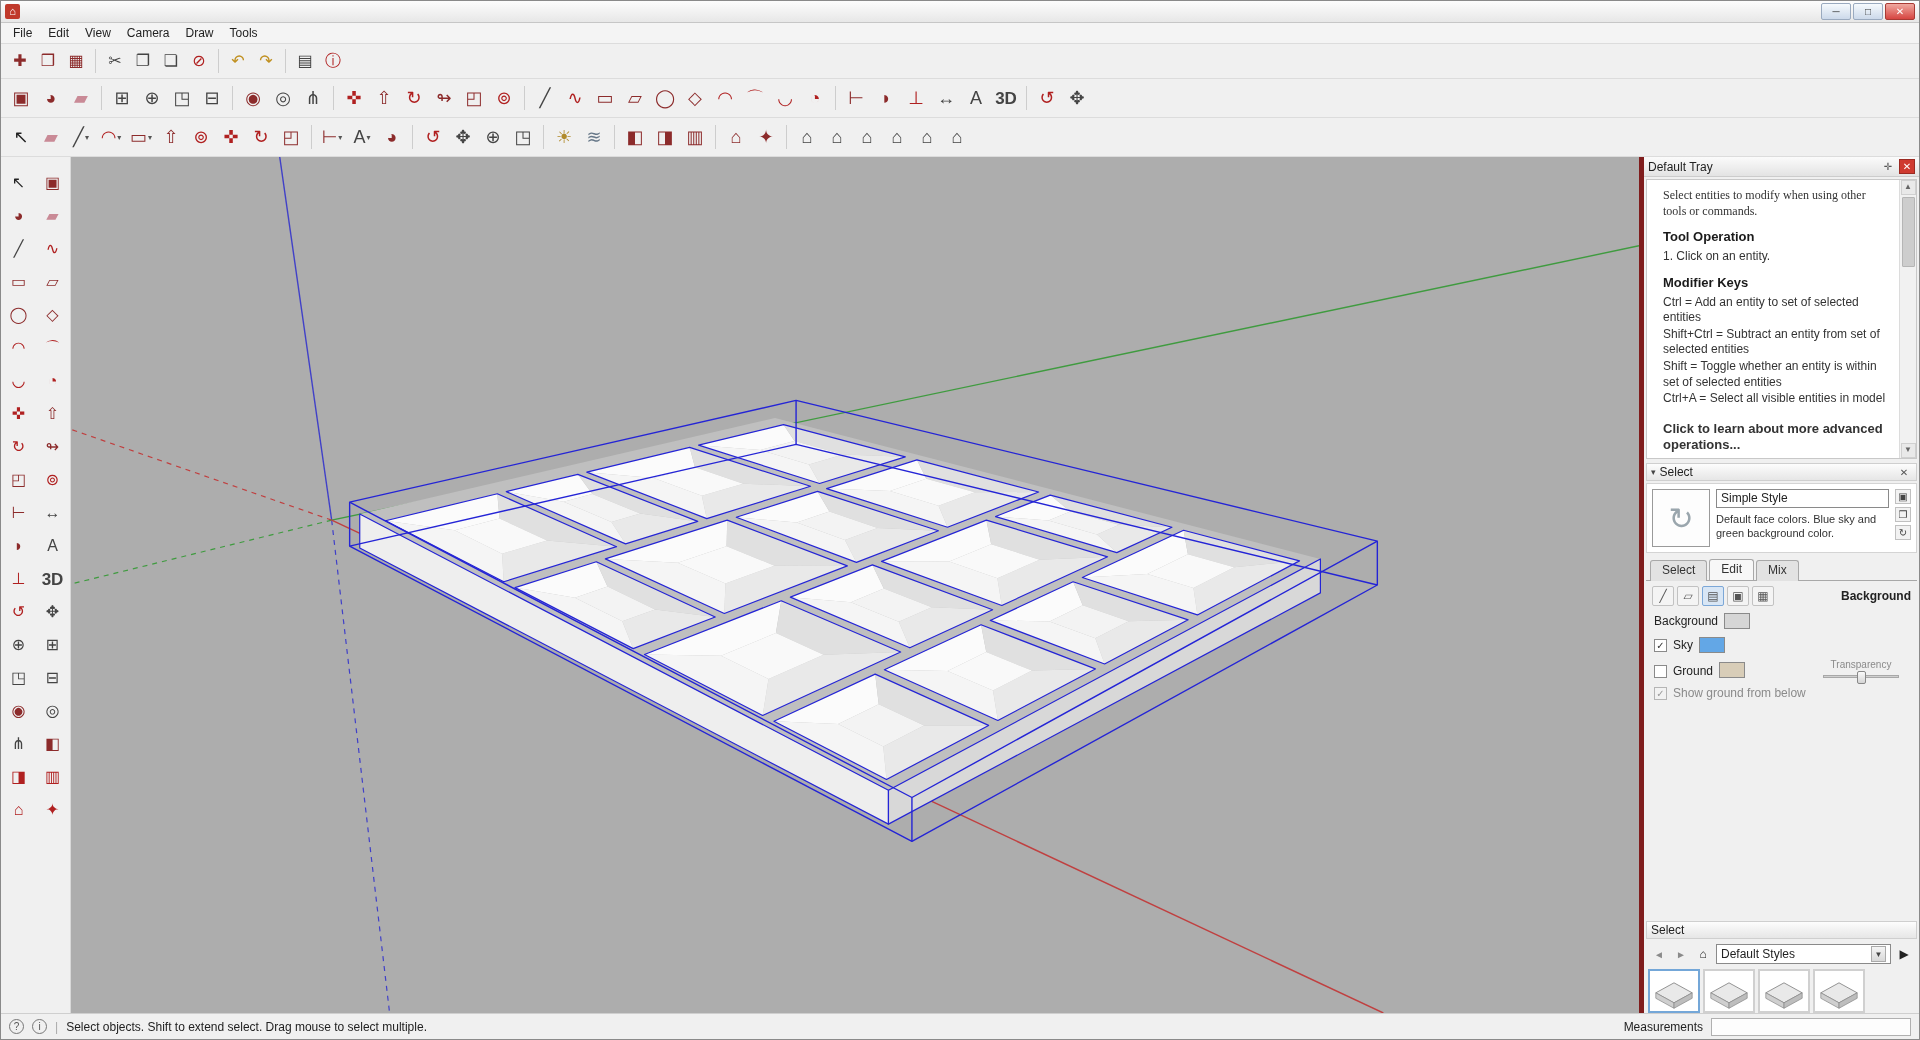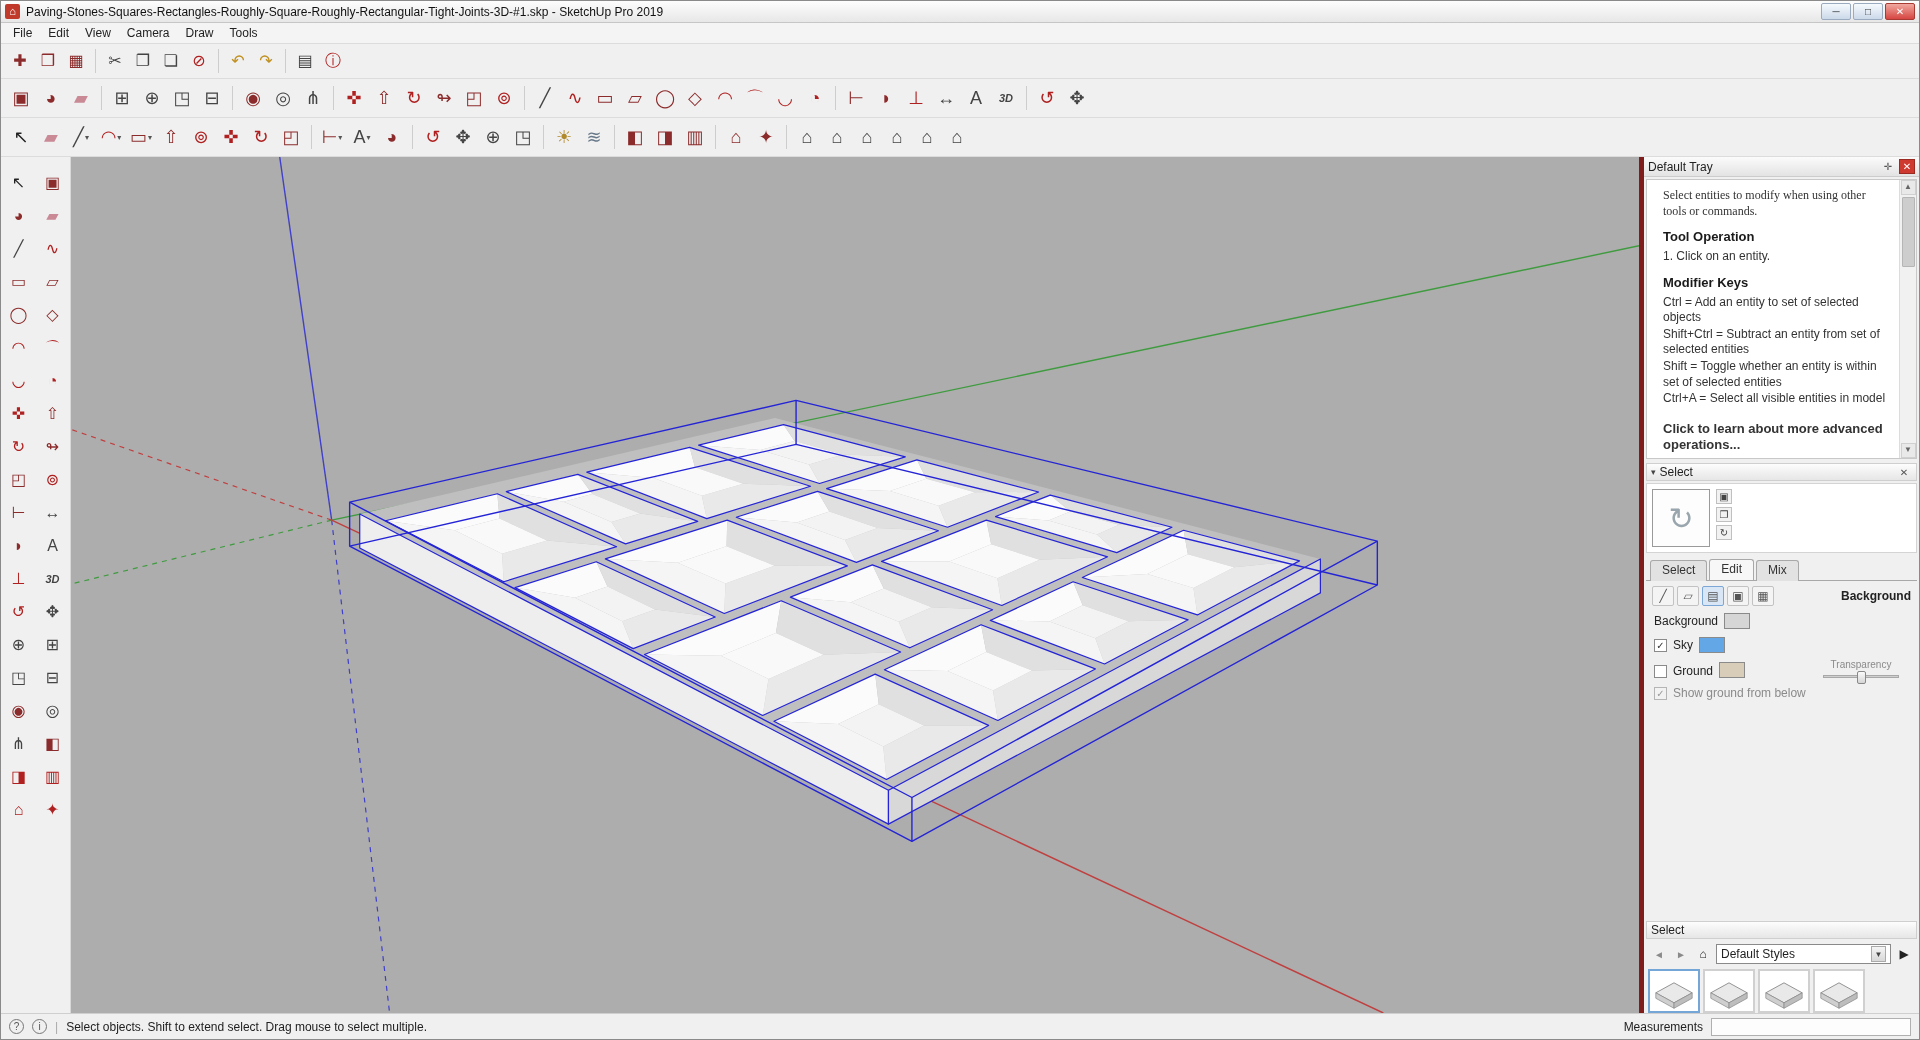--- a/index.html
+++ b/index.html
@@ -17,21 +17,21 @@
   
   .menubar { height:21px; background:#f4f4f4; border-bottom:1px solid #dcdcdc; display:flex; align-items:center; padding-left:4px; flex:0 0 auto; }
   .menu-item { padding:14px 8px; cursor:default; }
 
   
   .toolbar { display:flex; align-items:center; background:#f0f0f0; border-bottom:1px solid #dcdcdc; padding:0 5px; flex:0 0 auto; }
   .tb1 { height:35px; } .tb2 { height:39px; } .tb3 { height:39px; }
   .tb-icon { width:28px; height:28px; display:flex; align-items:center; justify-content:center; font-size:16px; border-radius:2px; cursor:default; position:relative; }
   .tb2 .tb-icon, .tb3 .tb-icon { width:30px; height:30px; font-size:18px; }
   .tb-icon span.g { line-height:1; }
-  .tb-icon .small-g { font-size:11px; font-weight:bold;font-style:italic; }
+  .tb-icon .small-g { font-size:17px; font-weight:bold; }
   .tb-dd { font-size:8px; color:#555; margin-left:1px; align-self:center; }
   .tb-sep { width:1px; height:24px; background:#cdcdcd; margin:0 5px; }
 
   
   .main { flex:1 1 auto; display:flex; min-height:0; }
   .left-toolbar { width:70px; background:#f0f0f0; border-right:1px solid #d8d8d8; display:grid; grid-template-columns:28px 28px; gap:5px 6px; justify-content:center; align-content:start; padding-top:12px; }
   .left-toolbar .tb-icon { width:28px; height:28px; font-size:16px; }
 
   .viewport { flex:1 1 auto; position:relative; background:#adadad; min-width:0; }
   .viewport svg { position:absolute; inset:0; width:100%; height:100%; }
@@ -102,21 +102,20 @@
   .sb-sep { color:#aaa; }
   .sb-msg { color:#222; }
   .sb-right { margin-left:auto; display:flex; align-items:center; gap:8px; }
   .meas-box { width:200px; height:18px; border:1px solid #b0b0b0; background:#fdfdfd; }
 </style>
 </head>
 <body>
 
 <div class="titlebar">
   <div class="app-icon">⌂</div>
-  <div class="title-text">Paving-Stones-Squares-Rectangles-Roughly-Square-Roughly-Rectangular-Tight-Joints-3D-#1.skp - SketchUp Pro 2019</div>
   <div class="caption-buttons">
     <div class="cap-btn">─</div>
     <div class="cap-btn">□</div>
     <div class="cap-btn cap-close">✕</div>
   </div>
 </div>
 
 <div class="menubar">
     <div class="menu-item">File</div>
     <div class="menu-item">Edit</div>
@@ -627,21 +626,21 @@
     </div>
 
     <div class="instructor">
       <p>Select entities to modify when using other tools or commands.</p>
       <h4>Tool Operation</h4>
       <div id="tool-op-steps">
           <div class="ln">1. Click on an entity.</div>
         </div>
       <h4>Modifier Keys</h4>
       <div id="mod-keys">
-          <div class="ln">Ctrl = Add an entity to set of selected objects</div>
+          <div class="ln">Ctrl = Add an entity to set of selected entities</div>
           <div class="ln">Shift+Ctrl = Subtract an entity from set of selected entities</div>
           <div class="ln">Shift = Toggle whether an entity is within set of selected entities</div>
           <div class="ln">Ctrl+A = Select all visible entities in model</div>
         </div>
       <div class="more">Click to learn about more advanced operations...</div>
       <div class="vscroll">
         <div class="arr">▲</div>
         <div class="thumb"></div>
         <div class="spacer"></div>
         <div class="arr">▼</div>
@@ -649,20 +648,24 @@
     </div>
 
     <div class="panel-header">
       <span class="tri">▾</span>
       <span class="t">Select</span>
       <span class="mini-btn">✕</span>
     </div>
     <div class="styles-body">
       <div class="style-top">
         <div class="style-thumb">↻</div>
+        <div class="style-mid">
+          <div class="style-name">Simple Style</div>
+          <div class="style-desc">Default face colors. Blue sky and green background color.</div>
+        </div>
         <div class="style-side">
           <span class="mini-btn">▣</span>
           <span class="mini-btn">❐</span>
           <span class="mini-btn">↻</span>
         </div>
       </div>
       <div class="tabs" id="style-tabs">
           <div class="tab">Select</div>
           <div class="tab active">Edit</div>
           <div class="tab">Mix</div>

